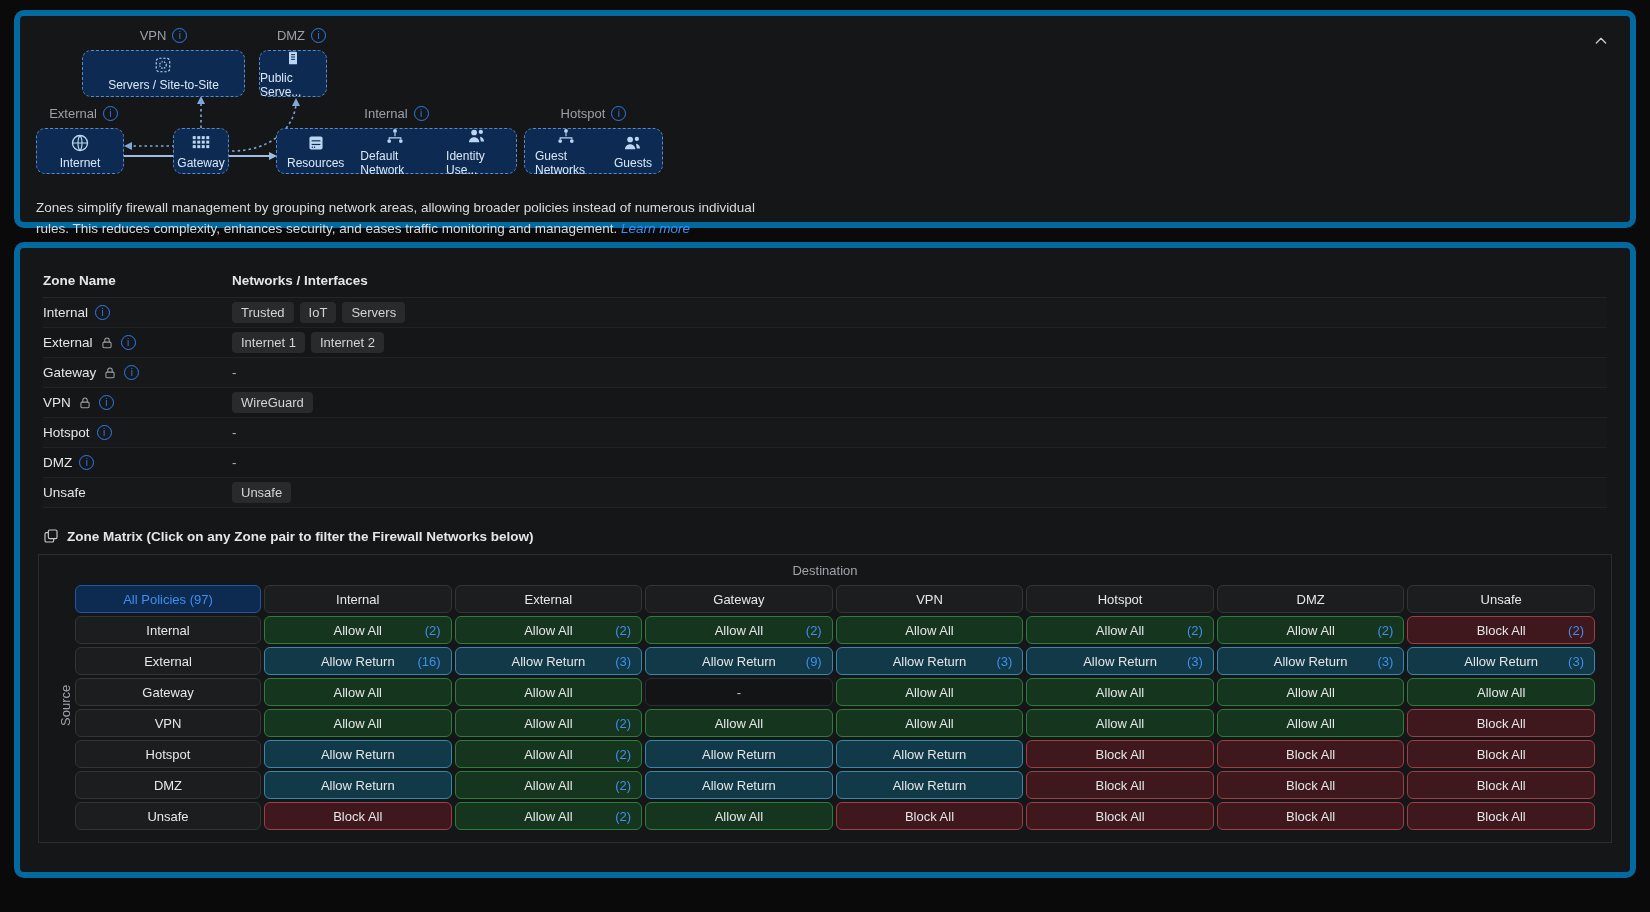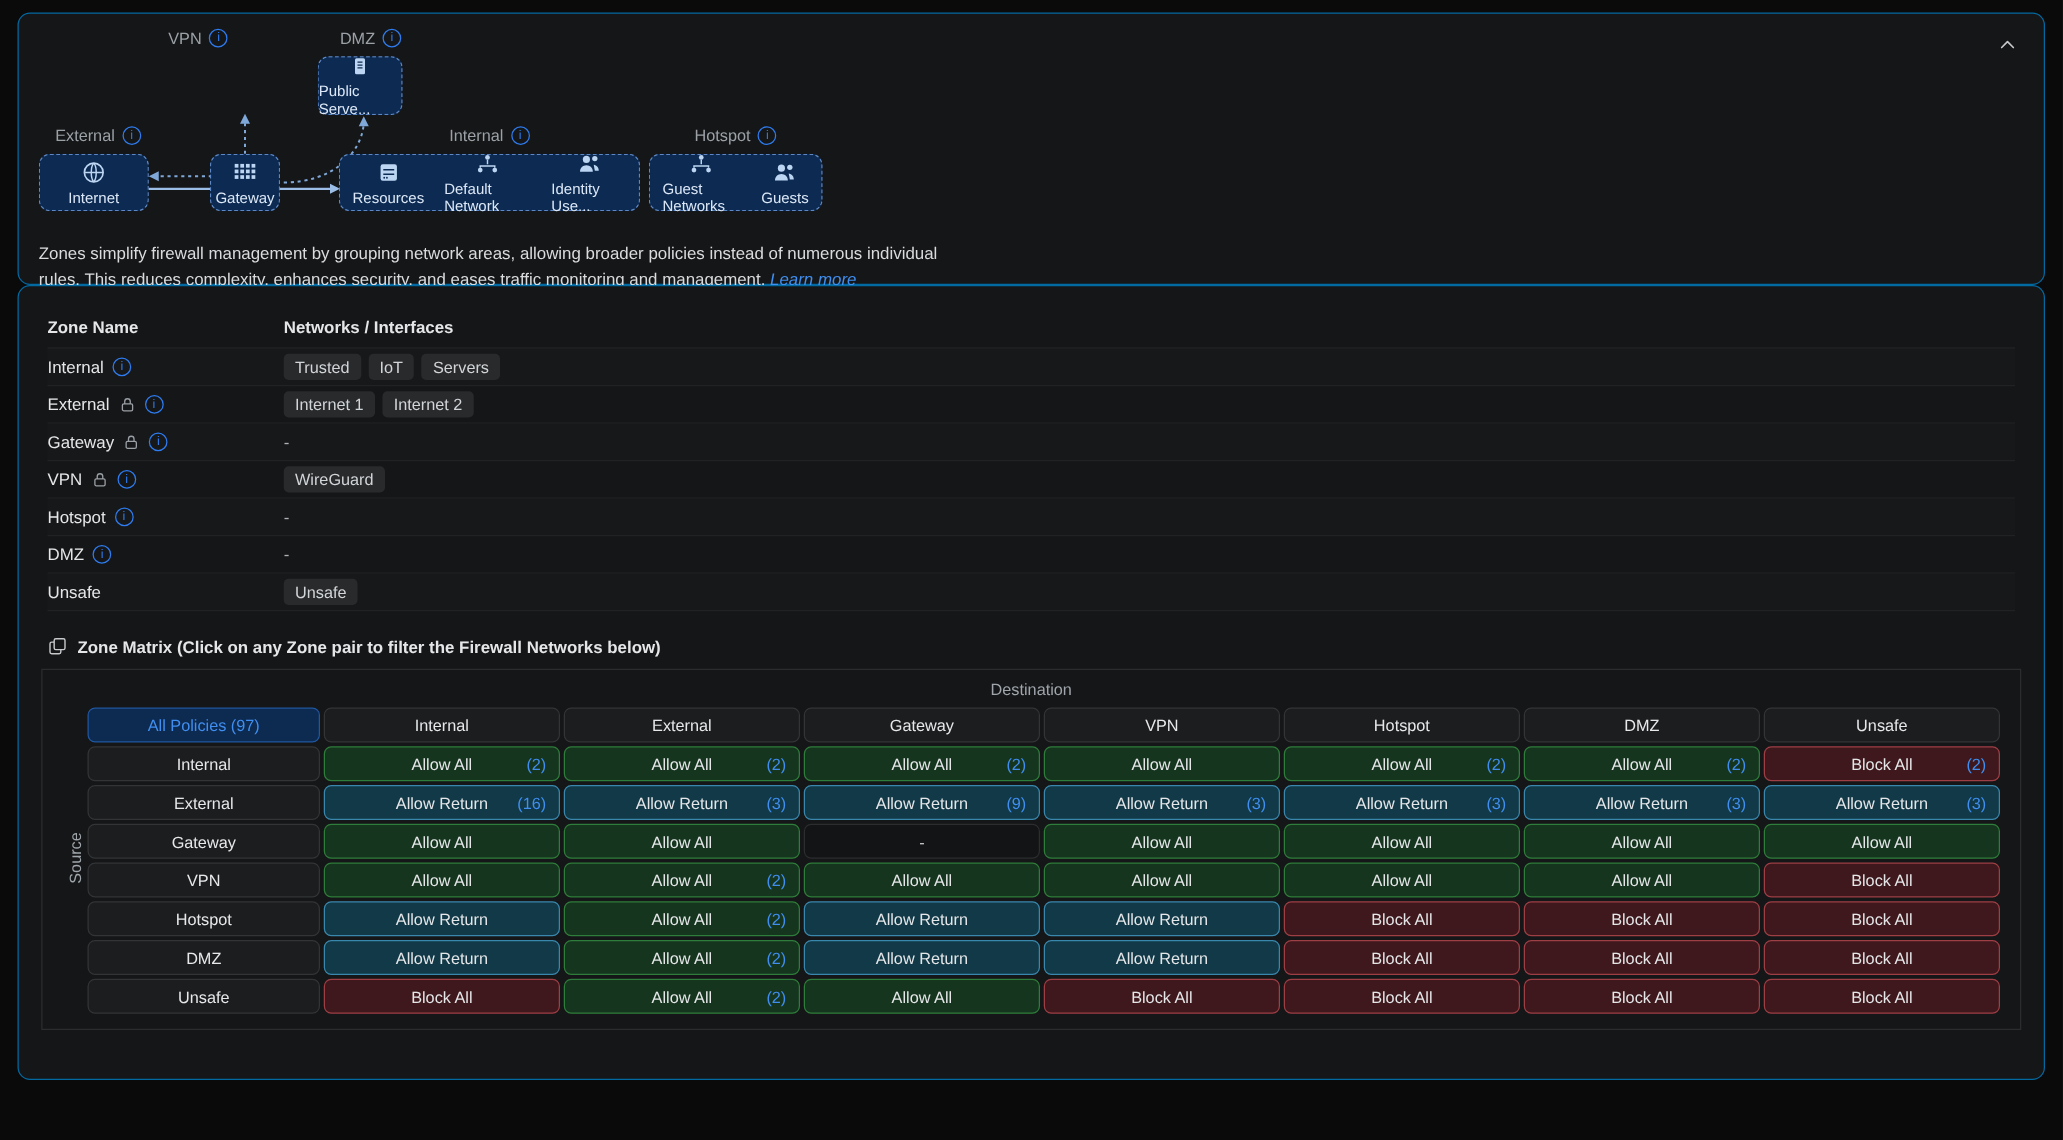--- a/index.html
+++ b/index.html
@@ -10,23 +10,23 @@
     --none-bg:#131415; --none-border:#2b2d2f;
     --allpol-bg:#0d2a51; --allpol-border:#2057a0;
   }
   *{box-sizing:border-box;}
   html,body{margin:0;padding:0;}
   body{
     width:1650px;height:912px;overflow:hidden;
     background:#0a0a0b;color:#e4e6e8;
     font-family:"Liberation Sans",sans-serif;font-size:13.5px;
   }
-  .card{background:#151617;border:1px solid #0369a1;border-radius:10px;margin:0 14px;position:relative;}
+  .card{background:#151617;border:6px solid #0369a1;border-radius:10px;margin:0 14px;position:relative;}
   #card-zones{margin-top:10px;height:218px;}
-  #card-table{margin-top:0;height:636px;}
+  #card-table{margin-top:14px;height:636px;}
 
   
   #diagram{position:relative;height:158px;margin:12px 16px 0;}
   #diagram svg.lines{position:absolute;inset:0;z-index:0;}
   .zlabel{position:absolute;display:flex;align-items:center;justify-content:center;gap:6px;color:#9ba1a7;font-size:13px;z-index:2;}
   .nbox{position:absolute;z-index:1;background:#0d2b52;border:1.5px dashed #5d87c5;border-radius:9px;
         display:flex;align-items:center;justify-content:center;color:#dce8f7;font-size:12px;}
   .nbox .col{display:flex;flex-direction:column;align-items:center;gap:3px;}
   .nbox.multi{gap:16px;padding:12px 10px;}
   .node-ic{display:flex;align-items:center;justify-content:center;height:20px;}
@@ -109,20 +109,31 @@
     </div>
     <div class="zlabel" style="left:240px;top:78px;width:241px;">
       <span>Internal</span>
       <span class="info">i</span>
     </div>
     <div class="zlabel" style="left:488px;top:78px;width:139px;">
       <span>Hotspot</span>
       <span class="info">i</span>
     </div>
 
+    <div class="nbox" style="left:46px;top:22px;width:163px;height:47px;">
+      <div class="col">
+        <span class="node-ic">
+          <svg width="18" height="18" viewBox="0 0 24 24">
+              <rect x="3" y="3" width="18" height="18" rx="4" fill="none" stroke="#bcd5f2" stroke-width="1.6" stroke-dasharray="3 2.4"></rect>
+              <circle cx="12" cy="12" r="4.4" fill="none" stroke="#bcd5f2" stroke-width="1.5" stroke-dasharray="2 1.6"></circle>
+            </svg>
+        </span>
+        <span>Servers / Site-to-Site</span>
+      </div>
+    </div>
 
     <div class="nbox" style="left:223px;top:22px;width:68px;height:47px;">
       <div class="col">
         <span class="node-ic">
           <svg width="16" height="18" viewBox="0 0 24 24">
               <rect x="6" y="2.5" width="12" height="19" rx="1.8" fill="#bcd5f2"></rect>
               <line x1="9" y1="7" x2="15" y2="7" stroke="#0d2b52" stroke-width="1.5"></line>
               <line x1="9" y1="10.5" x2="15" y2="10.5" stroke="#0d2b52" stroke-width="1.5"></line>
               <line x1="9" y1="14" x2="15" y2="14" stroke="#0d2b52" stroke-width="1.5"></line>
             </svg>

